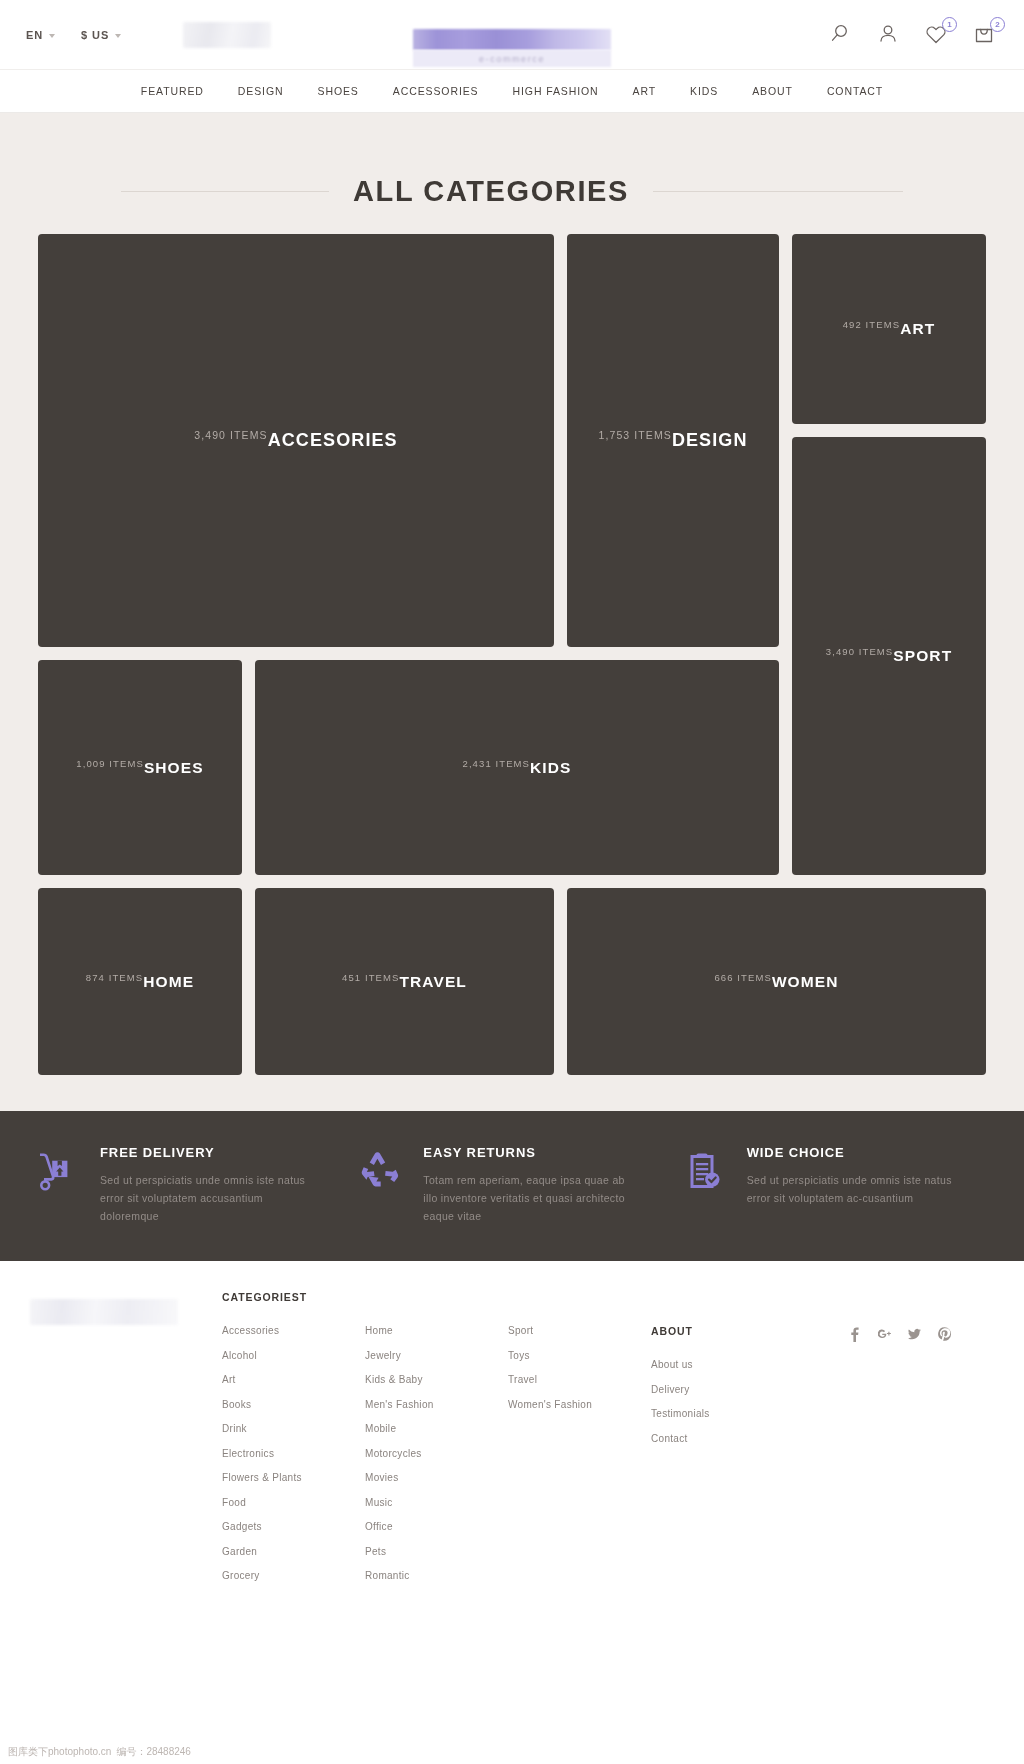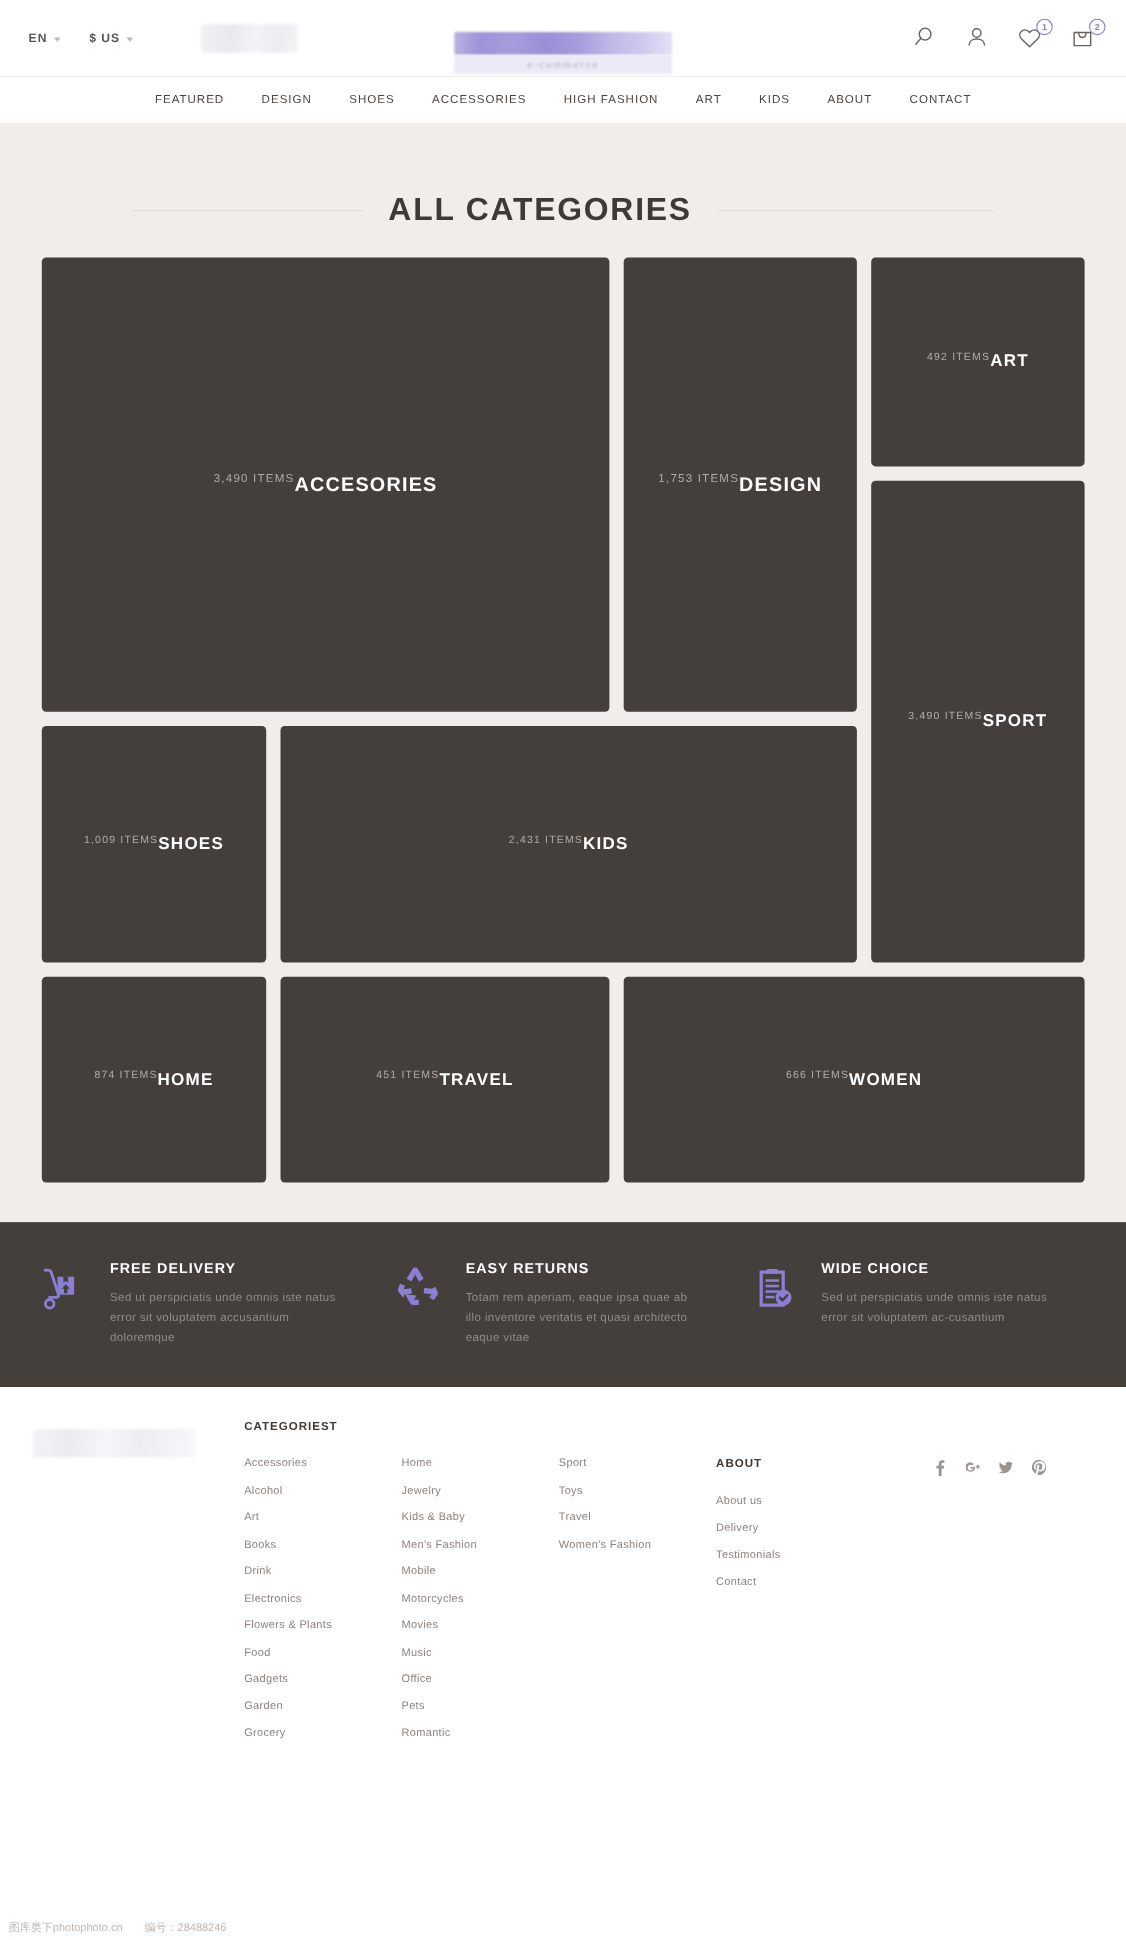--- a/index.html
+++ b/index.html
@@ -149,21 +149,21 @@
   .social-wrap { flex:0 0 130px;display:flex;justify-content:flex-end;gap:17px;padding-top:2px; }
   .social {
     width:13px;height:15px;color:#9a938f;display:flex;align-items:center;justify-content:center;
     font-size:13px;font-weight:700;cursor:pointer;
   }
   .social svg { display:block; }
 
   
   .watermark {
     position:absolute;left:0;bottom:0;width:1024px;height:24px;
-    display:flex;align-items:center;gap:20px;padding-left:8px;
+    display:flex;align-items:center;gap:5px;padding-left:8px;
     font-size:10px;color:#c9c3bf;
   }
   .wm-logo { font-size:10px;color:#bdb6b2; }
   .wm-id { font-size:10px;color:#bdb6b2; }
 </style>
 </head>
 <body>
 
 <div class="page">
 

